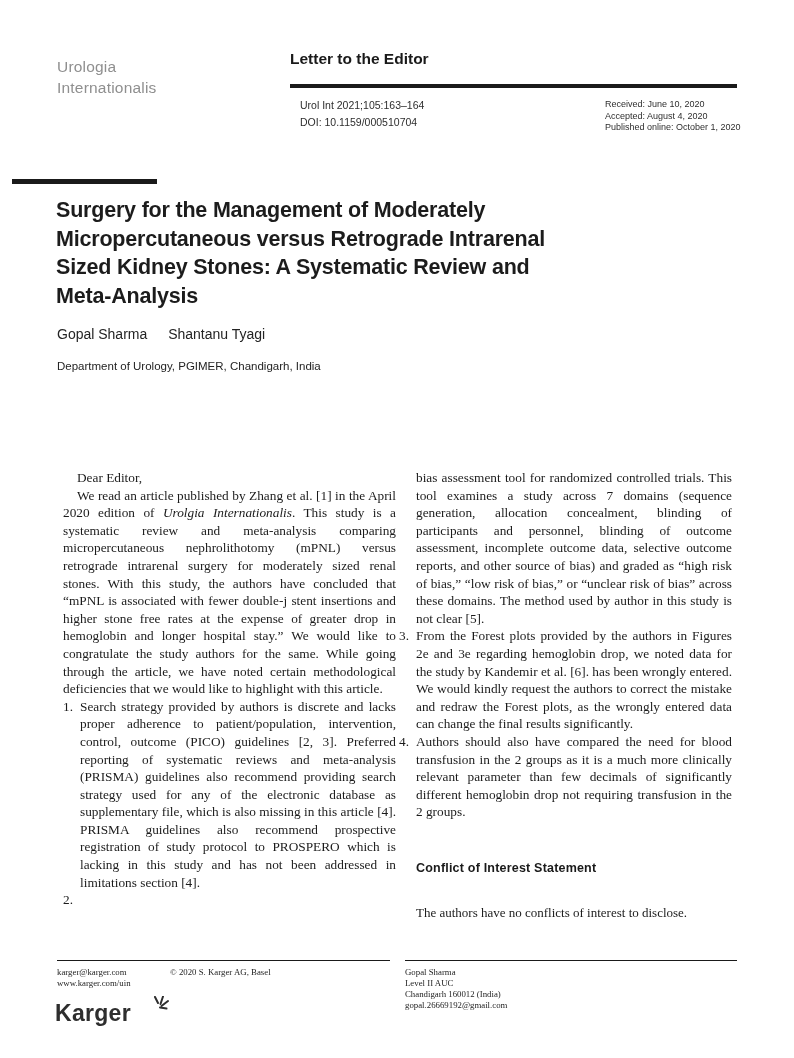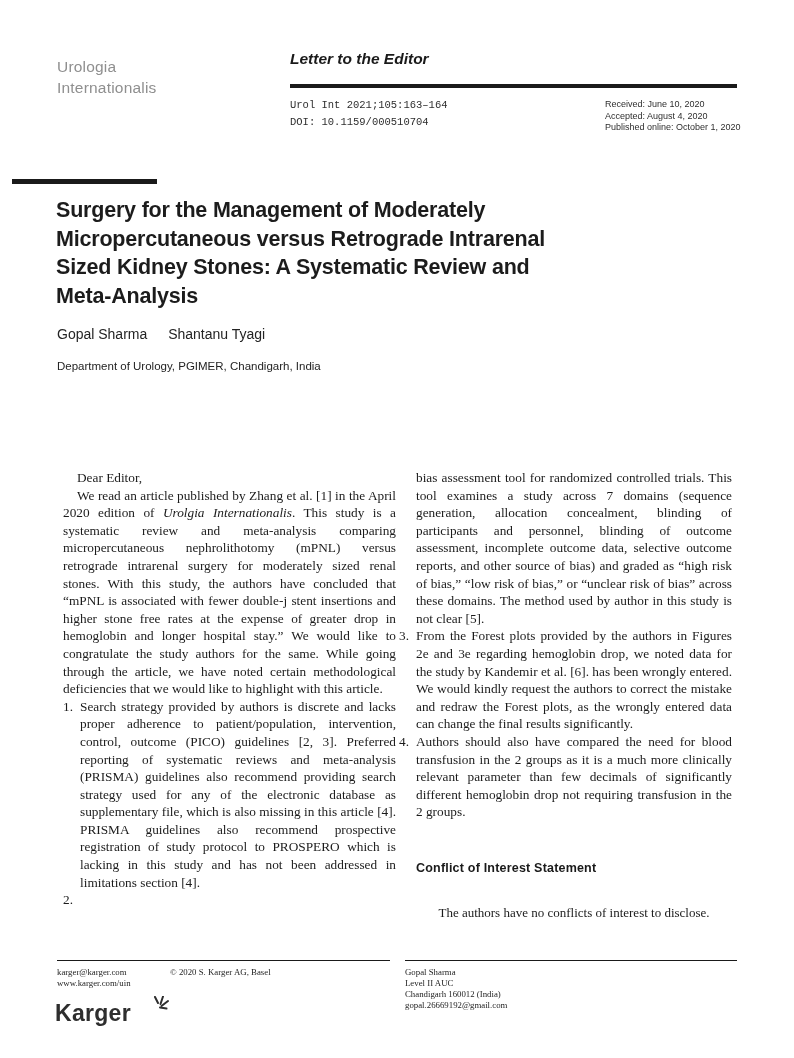--- a/index.html
+++ b/index.html
@@ -17,29 +17,29 @@
   
   .journal-logo {
     position: absolute; left: 57px; top: 56px;
     font-family: "Liberation Sans", sans-serif;
     font-weight: normal; font-size: 15.5px; line-height: 21px;
     color: #8f8f8f; letter-spacing: 0.2px;
   }
   .article-type {
     position: absolute; left: 290px; top: 50px;
     font-family: "Liberation Sans", sans-serif;
-    font-weight: bold; font-size: 15.5px; color: #1a1a1a; font-style: italic;
+    font-weight: bold; font-size: 15.5px; color: #1a1a1a;
   }
   .header-rule {
     position: absolute; left: 290px; top: 84px;
     width: 447px; height: 4px; background: #1a1a1a;
   }
   .citation-block {
-    position: absolute; left: 290px; top: 97px;
-    font-family: Liberation Mono, monospace;
+    position: absolute; left: 300px; top: 97px;
+    font-family: Liberation Sans, sans-serif;
     font-size: 10.5px; line-height: 16.5px; color: #2e2e2e;
   }
   .dates-block {
     position: absolute; left: 605px; top: 99px;
     font-family: "Liberation Sans", sans-serif;
     font-size: 9px; line-height: 11.5px; color: #2e2e2e;
   }
 
   
   .title-bar {
@@ -77,21 +77,21 @@
   .salutation, .intro-para { text-indent: 14px; }
   .li { position: relative; padding-left: 17px; }
   .li .num { position: absolute; left: 0; top: 0; }
   .cont-para { padding-left: 17px; }
   .conflict { padding-left: 17px; margin-top: 39px; }
   .conflict-heading {
     font-family: "Liberation Sans", sans-serif;
     font-weight: bold; font-size: 12.5px; color: #1a1a1a;
     letter-spacing: 0.2px; margin-bottom: 11px;
   }
-  .conflict-text { font-size: 13px; text-align: center; margin-top: 27px; }
+  .conflict-text { font-size: 13px; text-align: left; margin-top: 27px; }
   .it { font-style: italic; }
 
   
   .footer-left  { position: absolute; left: 57px;  top: 960px; width: 333px; }
   .footer-right { position: absolute; left: 405px; top: 960px; width: 332px; }
   .foot-rule { height: 1px; background: #1a1a1a; margin-bottom: 6px; }
   .foot-text {
     font-family: "Liberation Serif", serif;
     font-size: 8.8px; line-height: 11px; color: #242424;
   }

